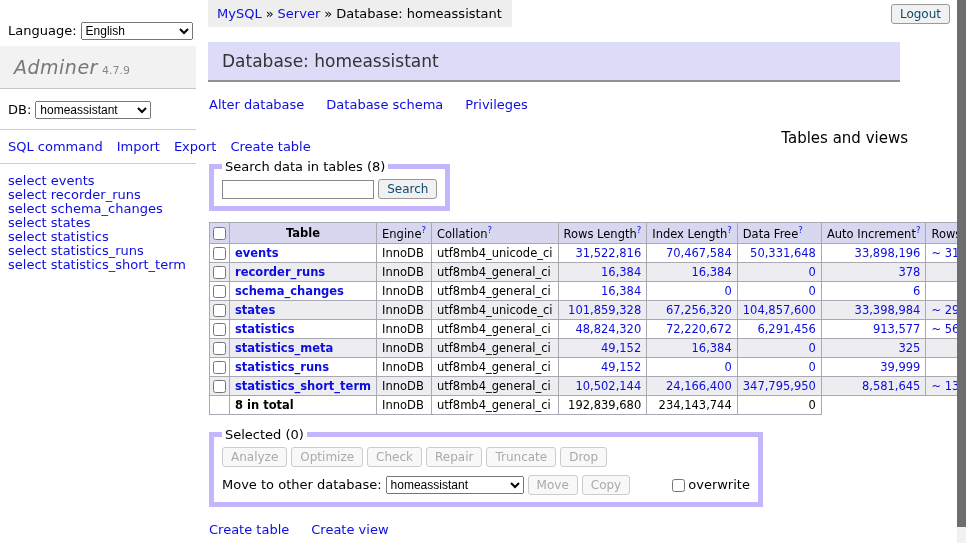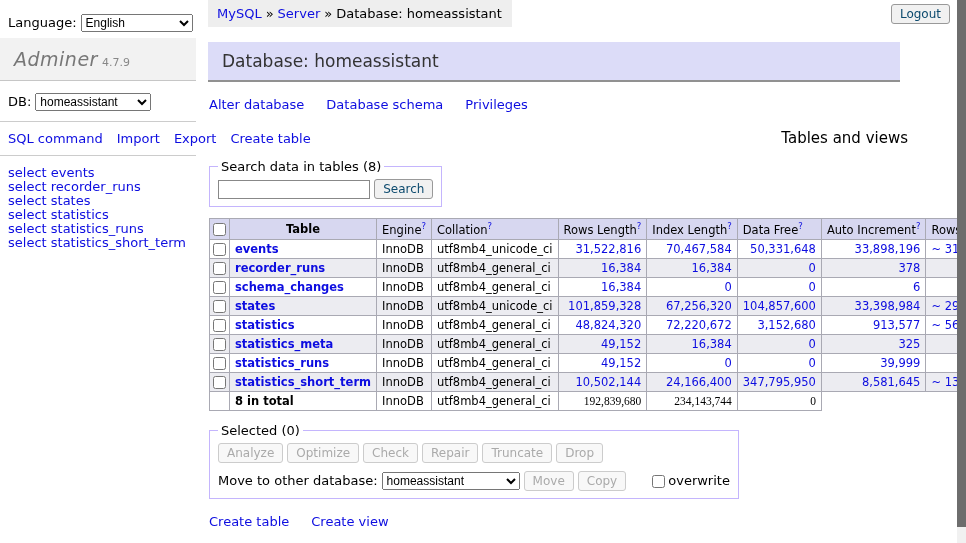--- a/index.html
+++ b/index.html
@@ -8,21 +8,21 @@
     width: 966px; height: 543px;
     overflow: hidden;
     background: #fff;
     font-family: "DejaVu Sans", "Liberation Sans", sans-serif;
     font-size: 13px;
     color: #000;
   }
   a { color: var(--link_blue, #0000e0); text-decoration: none; cursor: pointer; }
 
   
-  #sidebar { position: absolute; left: 0; top: 8px; width: 196px; }
+  #sidebar { position: absolute; left: 0; top: 16px; width: 196px; }
   .lang-row { padding: 6px 8px 4px 8px; white-space: nowrap; }
   .lang-row select { width: 112px; font-size: 12px; margin-left: 4px; }
   .logo-box {
     background: #f2f2f2;
     border-bottom: 1px solid #c6c6c6;
     padding: 10px 0 10px 14px;
     margin-top: 2px;
   }
   .logo-box .logo {
     font-style: italic;
@@ -60,21 +60,21 @@
     color: #333;
     margin: 17px 0 0 0;
     padding: 9px 0 9px 14px;
     width: 692px;
   }
   .links-row { margin: 15px 0 0 1px; }
   .links-row a { margin-right: 22px; }
   h3 { font-size: 15px; font-weight: normal; margin: 17px 0 0 1px; text-align: right; }
 
   fieldset {
-    border: 1px solid #c4b5fd;
+    border: 5px solid #c4b5fd;
     margin: 12px 0 0 1px;
     padding: 5px 8px 7px 8px;
     display: inline-block;
   }
   legend { font-size: 13px; padding: 0 3px; }
   input[type=text] {
     border: 1px solid #888;
     height: 19px;
     width: 152px;
     font-size: 12px;
@@ -113,21 +113,21 @@
   }
   .db-table thead td, .db-table thead th { background: var(--header_bg, #d7d7f0); }
   .db-table thead th.col-name { font-weight: bold; text-align: center; }
   .db-table sup.help { color: var(--link_blue, #0000e0); font-size: 8.5px; }
   .db-table th.row-name { font-weight: bold; }
   .db-table th.row-name a { font-weight: bold; }
   .db-table td.num { text-align: right; }
   .db-table td.check, .db-table th.check { text-align: center; padding: 1px 3px; }
   .db-table tr.odd td, .db-table tr.odd th { background: var(--stripe_bg, #ececf1); }
   .db-table tbody.total th, .db-table tbody.total td { background: #fff; }
-  .db-table tbody.total .num { color: #000; font-family: Liberation Serif, serif; }
+  .db-table tbody.total .num { color: #000; }
   .db-table td.noborder { border: none; background: #fff; }
   .db-table input[type=checkbox] { width: 13px; height: 13px; margin: 0; vertical-align: middle; }
 
   .move-row { margin-top: 8px; white-space: nowrap; }
   .move-row select { width: 138px; font-size: 12px; margin: 0 4px; }
   .move-row label { margin-left: 6px; padding-left: 20px; }
   .move-row input[type=checkbox] { vertical-align: middle; margin: 0 3px 0 0; }
   .bulk-buttons button { margin-right: 4px; }
 
   
@@ -163,20 +163,21 @@
   <div class="side-actions">
     
   <a href="#">SQL command</a><a href="#">Import</a><a href="#">Export</a><a href="#">Create table</a></div>
 
   <hr>
 
   <div class="side-tables">
 
   <a href="#">select events</a>
       <a href="#">select recorder_runs</a>
+      <a href="#">select schema_changes</a>
       <a href="#">select states</a>
       <a href="#">select statistics</a>
       <a href="#">select statistics_runs</a>
       <a href="#">select statistics_short_term</a>
     </div>
 </div>
 
 <div id="breadcrumb">
   <a href="#">MySQL</a><span class="sep">»</span><a href="#">Server</a><span class="sep">»</span><span>Database: homeassistant</span>
 </div>
@@ -268,21 +269,21 @@
 
         </tr>
 
         <tr>
           <td class="check"><input type="checkbox" style=""></td>
           <th class="row-name"><a href="#">statistics</a></th>
           <td>InnoDB</td>
           <td>utf8mb4_general_ci</td>
           <td class="num"><a href="#">48,824,320</a></td>
           <td class="num"><a href="#">72,220,672</a></td>
-          <td class="num"><a href="#">3,152,680</a></td>
+          <td class="num"><a href="#">6,291,456</a></td>
           <td class="num"><a href="#">913,577</a></td>
           <td class="num"><a href="#">~ 569,159</a></td>
 
         </tr>
 
         <tr class="odd">
           <td class="check"><input type="checkbox" style=""></td>
           <th class="row-name"><a href="#">statistics_meta</a></th>
           <td>InnoDB</td>
           <td>utf8mb4_general_ci</td>
@@ -333,21 +334,21 @@
       </tr>
     </tbody>
   </table>
 
   <fieldset>
     <legend>Selected (0)</legend>
     <div class="bulk-buttons">
       
     <button disabled="">Analyze</button><button disabled="">Optimize</button><button disabled="">Check</button><button disabled="">Repair</button><button disabled="">Truncate</button><button disabled="">Drop</button></div>
     <div class="move-row">
-      <span>Move to other database:</span><select><option>homeassistant</option></select><span><button disabled="" style="margin-right:4px">Move</button><button disabled="" style="margin-right:0">Copy</button></span><label><input type="checkbox" style=""><span>overwrite</span></label>
+      <span>Move to other database:</span><select><option>homeassistant</option></select><span><button disabled="" style="margin-right:4px">Move</button><button disabled="" style="margin-right:16px">Copy</button></span><label><input type="checkbox" style=""><span>overwrite</span></label>
     </div>
   </fieldset>
 
   <div class="links-row">
     
   <a href="#">Create table</a><a href="#">Create view</a></div>
 
   
 
   

